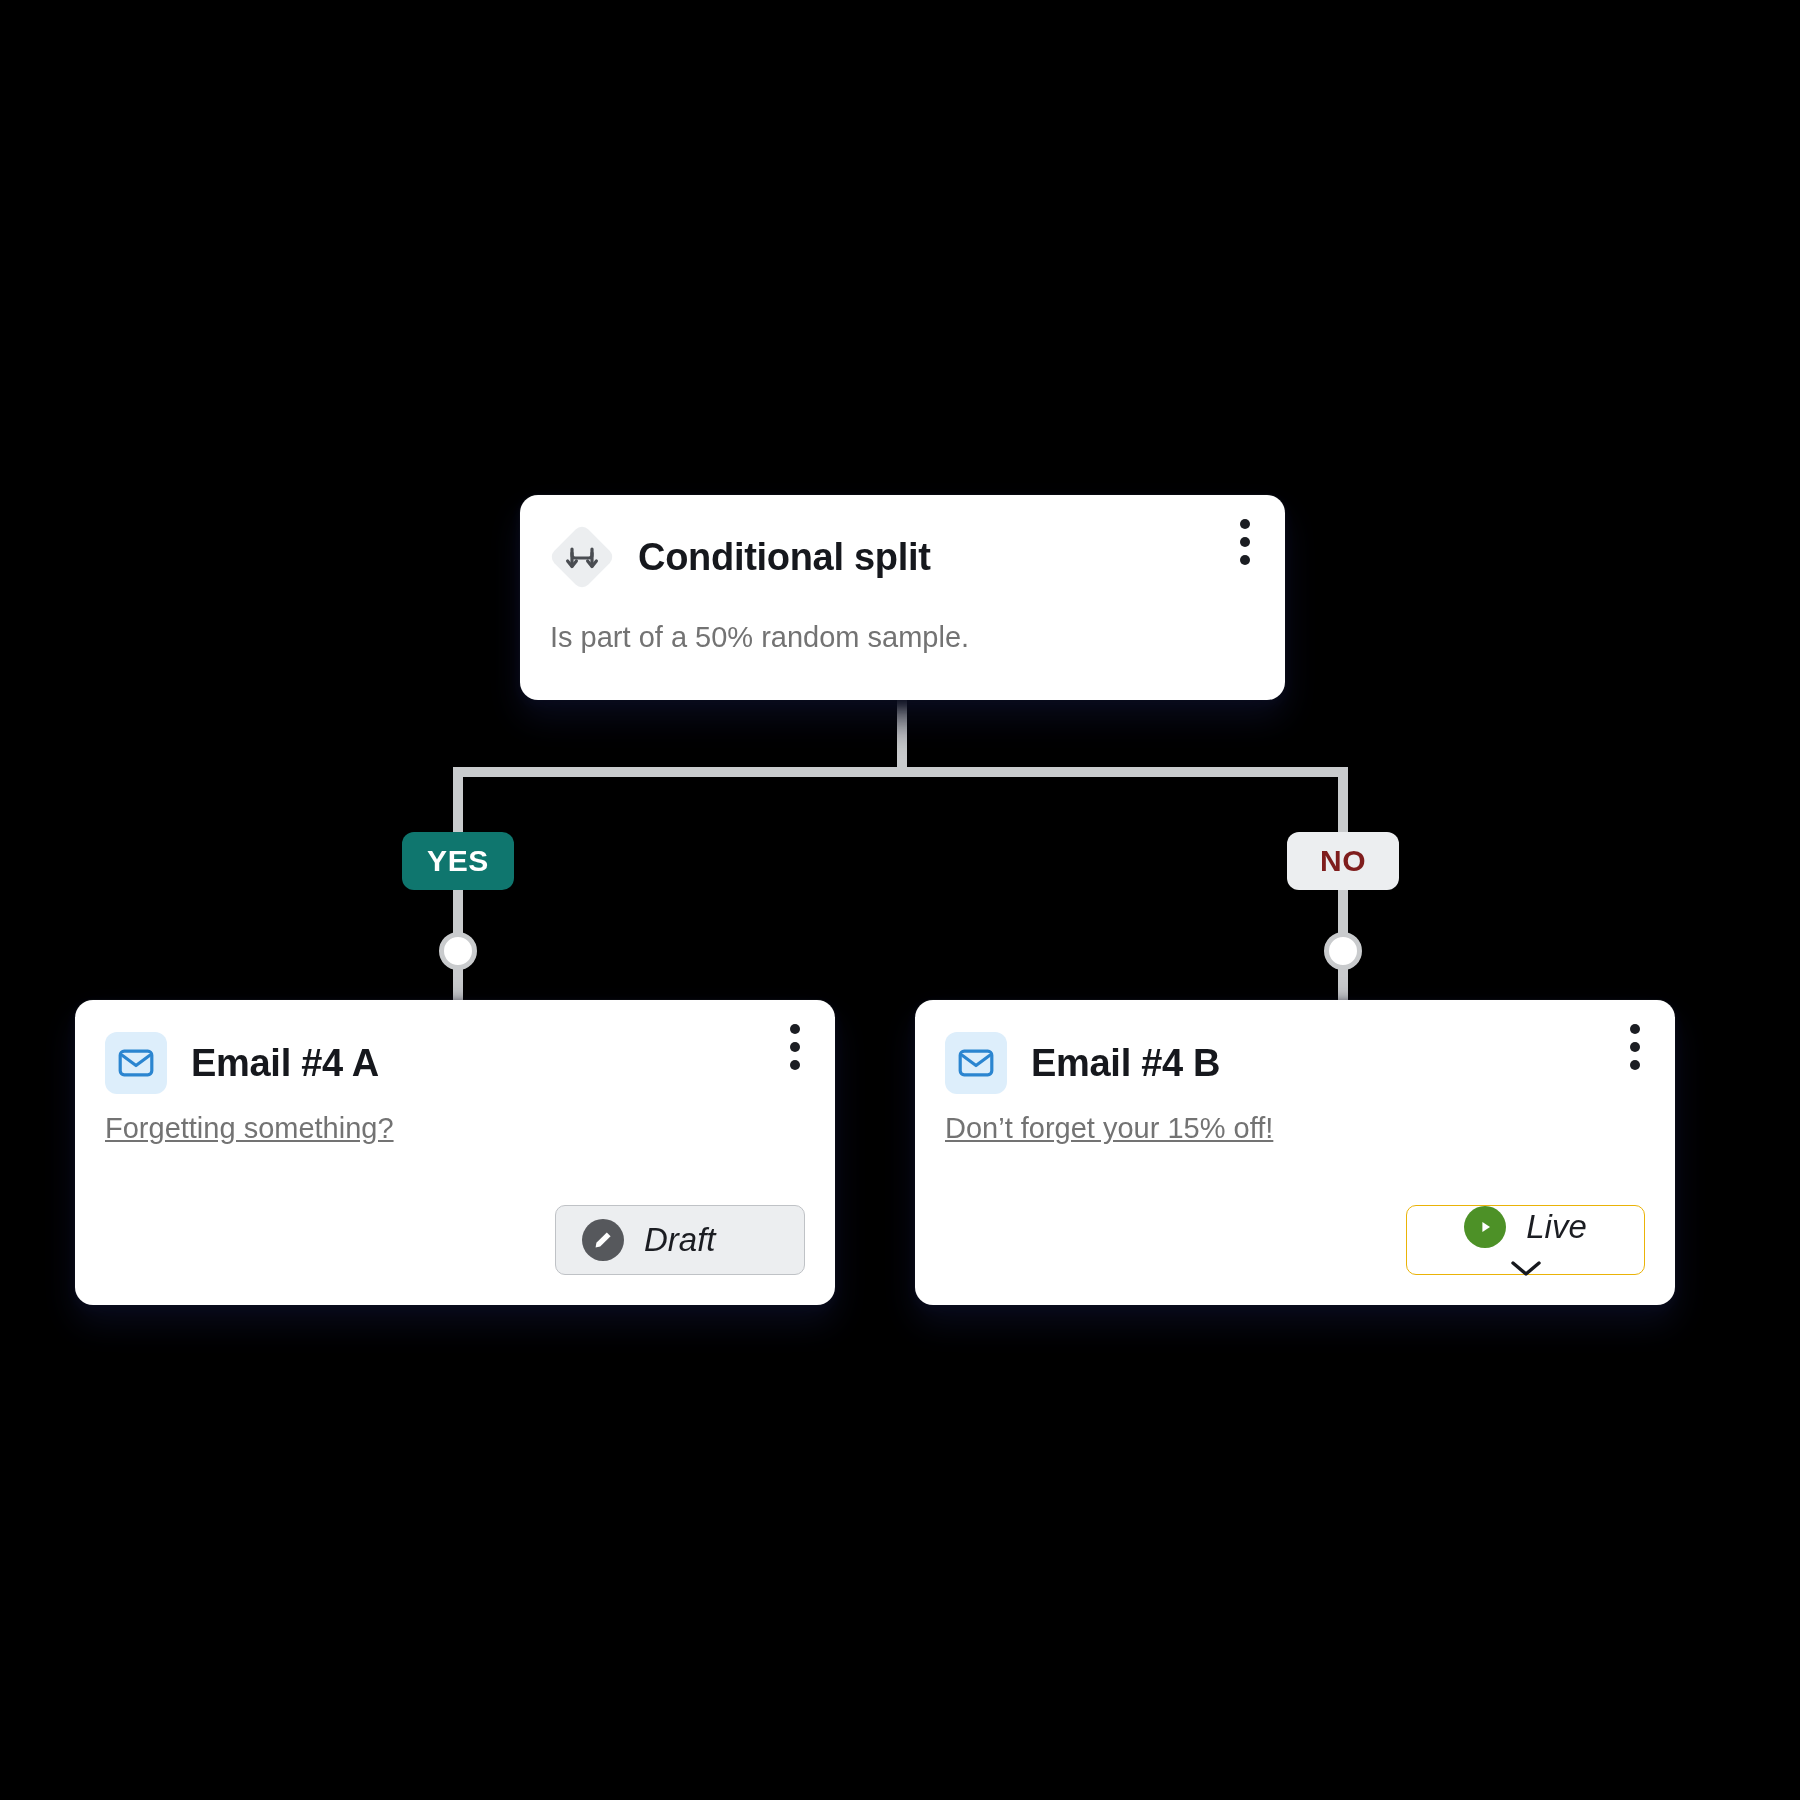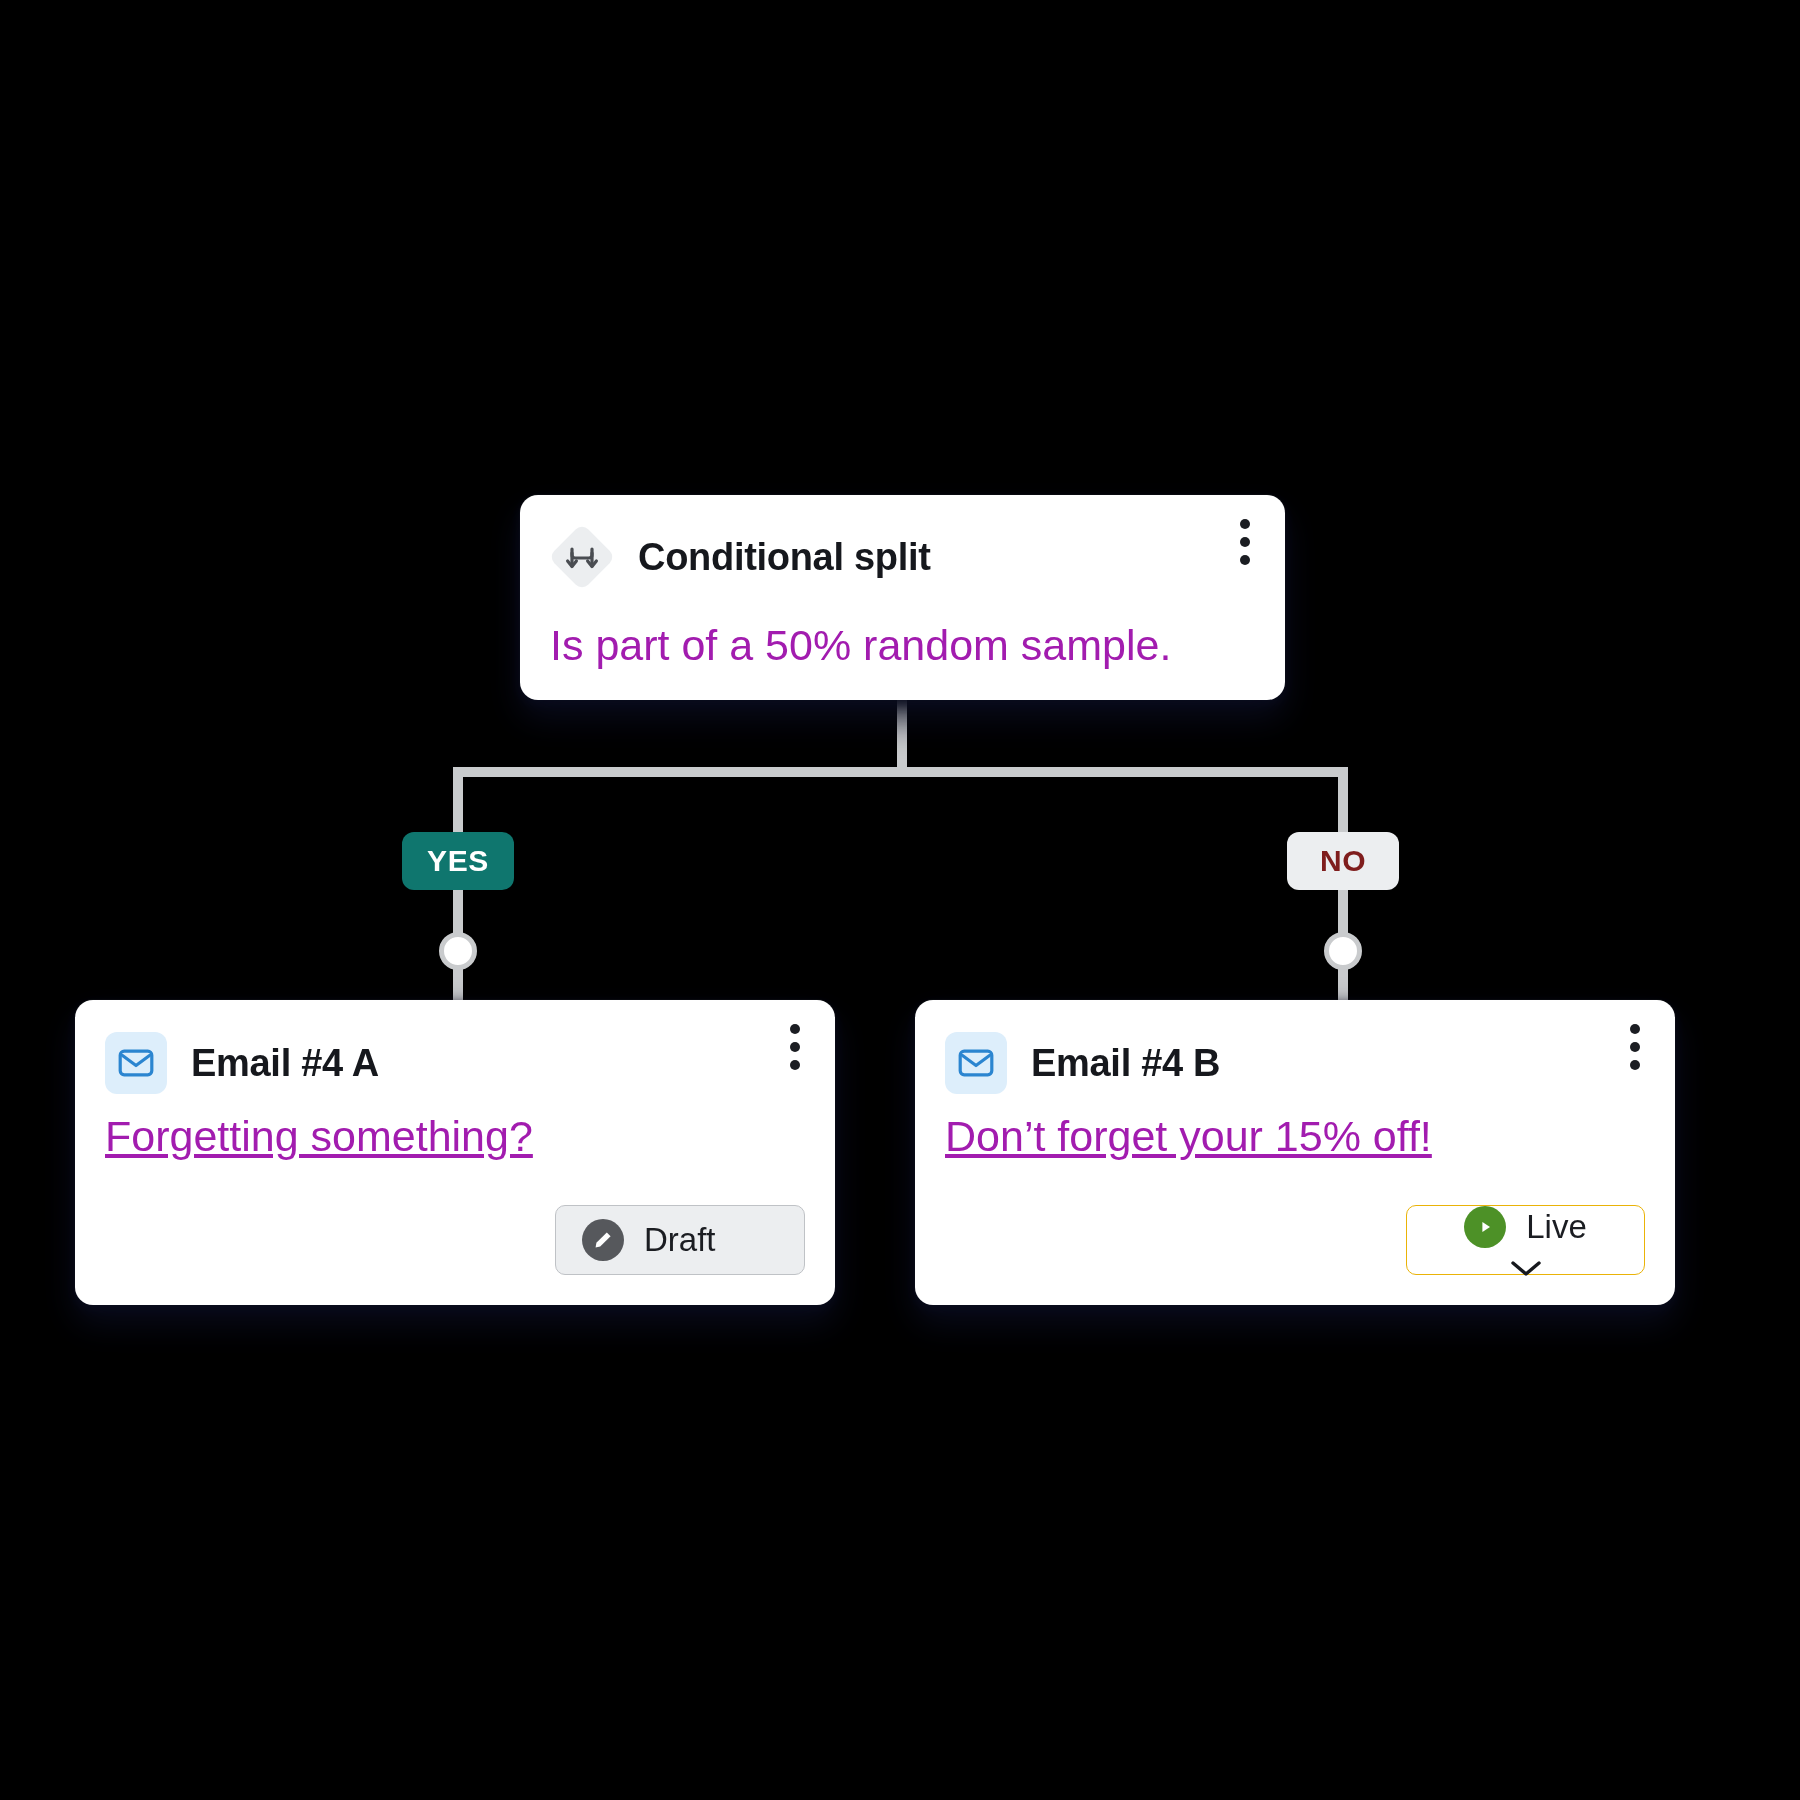--- a/index.html
+++ b/index.html
@@ -44,22 +44,22 @@
   .card-title {
     font-size: 38px;
     font-weight: bold;
     color: #16181d;
     letter-spacing: -0.3px;
     line-height: 1;
     white-space: nowrap;
   }
 
   .card-body-text {
-    font-size: 43px;
-    color: #a21caf;
+    font-size: 29px;
+    color: #737373;
     line-height: 1.25;
     padding: 0 30px;
     white-space: nowrap;
   }
 
   
   .kebab {
     position: absolute;
     right: 30px;
     top: 50%;
@@ -132,20 +132,21 @@
     align-items: center;
     justify-content: center;
     margin-right: 24px;
   }
 
   .card-footer {
     margin-top: auto;
     padding: 0 30px 30px 30px;
     display: flex;
     justify-content: flex-end;
+    font-style: italic;
   }
 
   
   .status-pill {
     display: flex;
     align-items: center;
     border-radius: 10px;
     height: 70px;
     padding: 0 26px;
     cursor: pointer;

